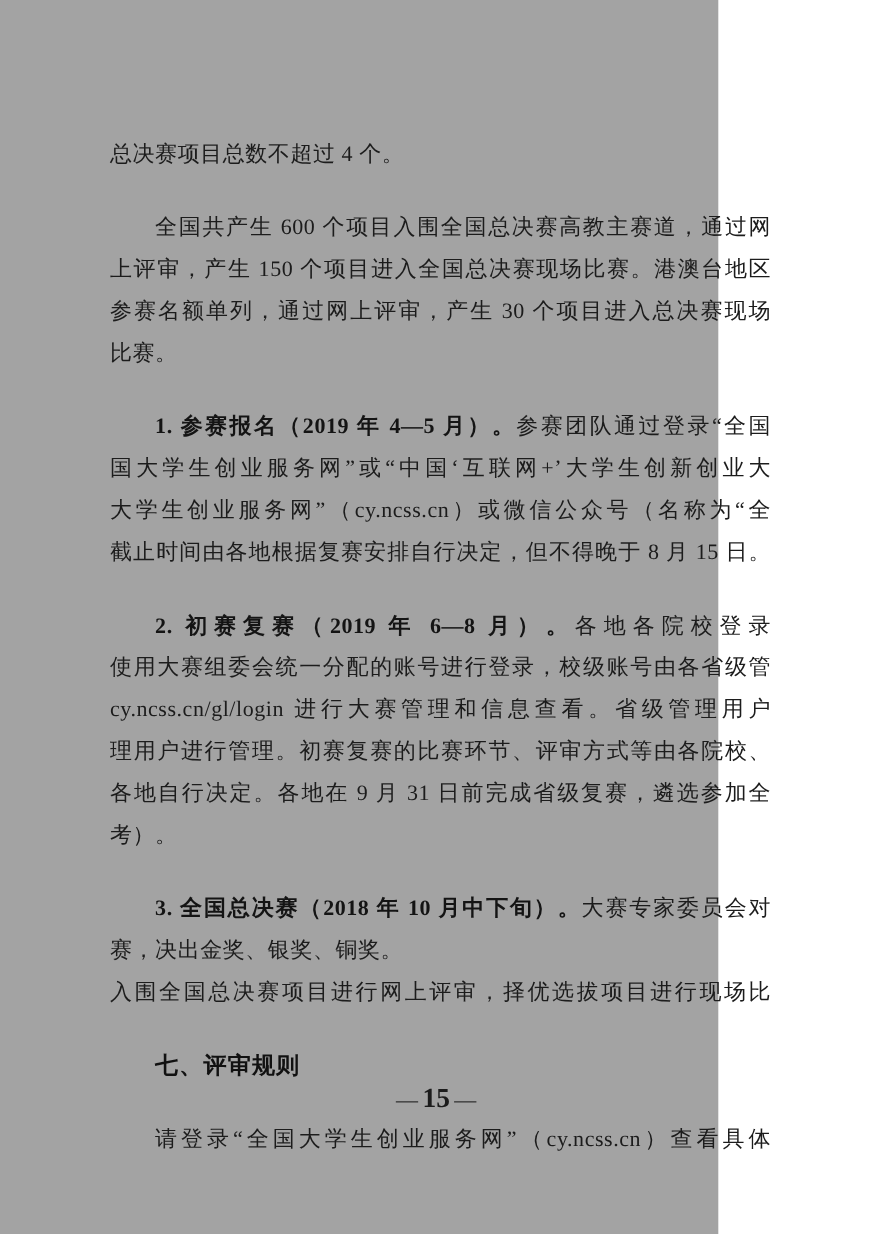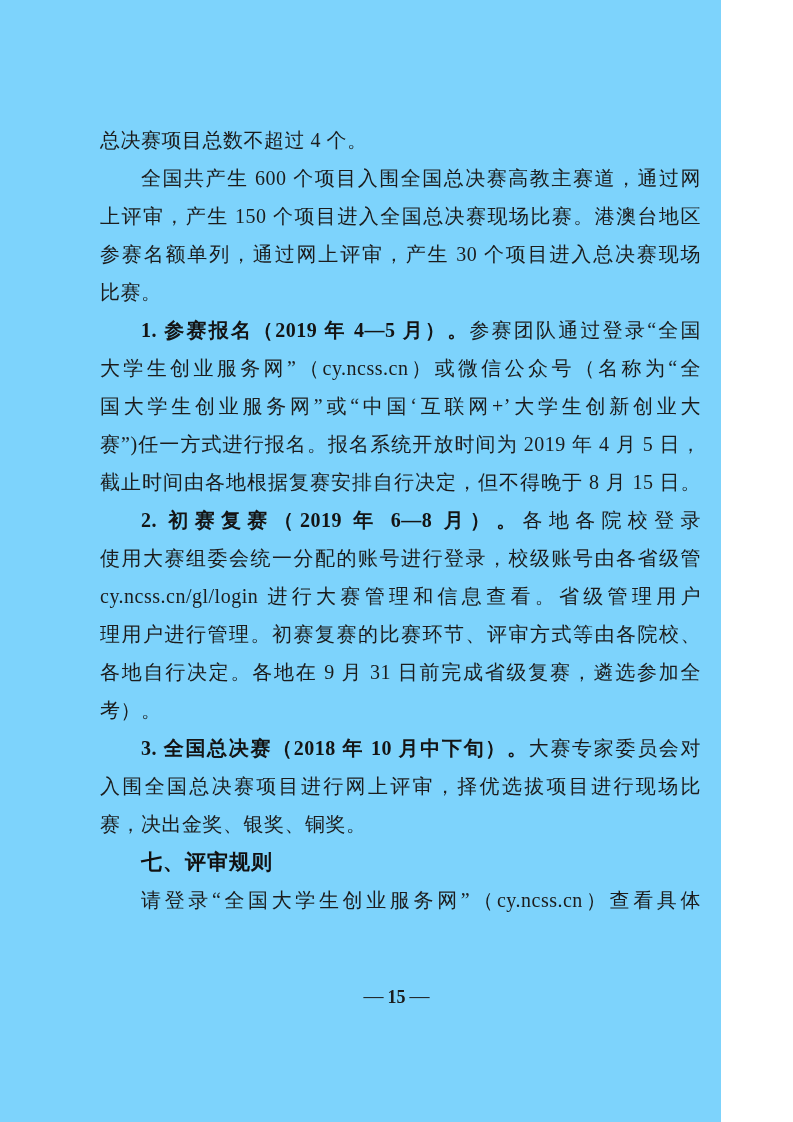--- a/index.html
+++ b/index.html
@@ -6,97 +6,96 @@
   body {
     width: 793px; height: 1122px;
     background: #ffffff;
     position: relative;
     font-family: "Liberation Serif", "DejaVu Serif", serif;
     color: #1c1c1c;
     overflow: hidden;
   }
   .page {
     position: absolute; left: 0; top: 0;
-    width: 721px; height: 1122px;
-    background: #7dd3fc;
+    width: 653px; height: 1122px;
+    background: #a3a3a3;
   }
   .textblock {
     position: absolute;
     left: 100px; top: 121px;
     width: 601px;
   }
   .line {
     height: 38px;
     line-height: 38px;
     font-size: 20px;
     letter-spacing: 0.5px;
     white-space: nowrap;
     text-align: left;
   }
   .line.j {
     white-space: normal;
     text-align: justify;
     text-align-last: justify;
   }
-  .line.ind { text-indent: 41px; }
+  .line.ind { text-indent: 41px; margin-top: 29px; }
   .line.heading {
     font-family: "Liberation Sans", "DejaVu Sans", sans-serif;
     font-weight: bold;
     color: #111111;
     font-size: 21px;
     letter-spacing: 1px;
   }
   .num-label { font-weight: bold; color: #141414; }
   .footer {
     position: absolute;
     left: 0; top: 985px;
     width: 793px;
     text-align: center;
     font-size: 20px;
     color: #1c1c1c;
   }
   .footer .dash { letter-spacing: 0; padding: 0 4px; font-weight: normal; }
-  .footer .num { font-weight: bold; font-size: 18px; font-family: Liberation Serif, serif; }
+  .footer .num { font-weight: bold; font-size: 25px; font-family: Liberation Serif, serif; }
 </style>
 </head>
 <body>
 
 <div class="page">
 
   <div class="textblock">
 
     <div class="line">总决赛项目总数不超过 4 个。</div>
     <div class="line j ind">全国共产生 600 个项目入围全国总决赛高教主赛道，通过网</div>
     <div class="line j">上评审，产生 150 个项目进入全国总决赛现场比赛。港澳台地区</div>
     <div class="line j">参赛名额单列，通过网上评审，产生 30 个项目进入总决赛现场</div>
     <div class="line">比赛。</div>
 
 
     <div class="line j ind">
       <b class="num-label">1. 参赛报名（2019 年 4—5 月）。</b><span>参赛团队通过登录“全国</span>
     </div>
+    <div class="line j">国大学生创业服务网”或“中国‘互联网+’大学生创新创业大</div>
     <div class="line j">大学生创业服务网”（cy.ncss.cn）或微信公众号（名称为“全</div>
-    <div class="line j">国大学生创业服务网”或“中国‘互联网+’大学生创新创业大</div>
-    <div class="line j">赛”)任一方式进行报名。报名系统开放时间为 2019 年 4 月 5 日，</div>
     <div class="line j">截止时间由各地根据复赛安排自行决定，但不得晚于 8 月 15 日。</div>
 
     <div class="line j ind">
       <b class="num-label">2. 初赛复赛（2019 年 6—8 月）。</b><span>各地各院校登录</span>
     </div>
     <div class="line j">使用大赛组委会统一分配的账号进行登录，校级账号由各省级管</div>
     <div class="line j">cy.ncss.cn/gl/login 进行大赛管理和信息查看。省级管理用户</div>
     <div class="line j">理用户进行管理。初赛复赛的比赛环节、评审方式等由各院校、</div>
     <div class="line j">各地自行决定。各地在 9 月 31 日前完成省级复赛，遴选参加全</div>
     <div class="line">考）。</div>
 
     <div class="line j ind">
       <b class="num-label">3. 全国总决赛（2018 年 10 月中下旬）。</b><span>大赛专家委员会对</span>
     </div>
+    <div class="line">赛，决出金奖、银奖、铜奖。</div>
     <div class="line j">入围全国总决赛项目进行网上评审，择优选拔项目进行现场比</div>
-    <div class="line">赛，决出金奖、银奖、铜奖。</div>
 
     <div class="line heading ind">七、评审规则</div>
 
     <div class="line j ind">请登录“全国大学生创业服务网”（cy.ncss.cn）查看具体</div>
 
   </div>
 
   <div class="footer">
     <span class="dash">—</span><span class="num">15</span><span class="dash">—</span>
   </div>

